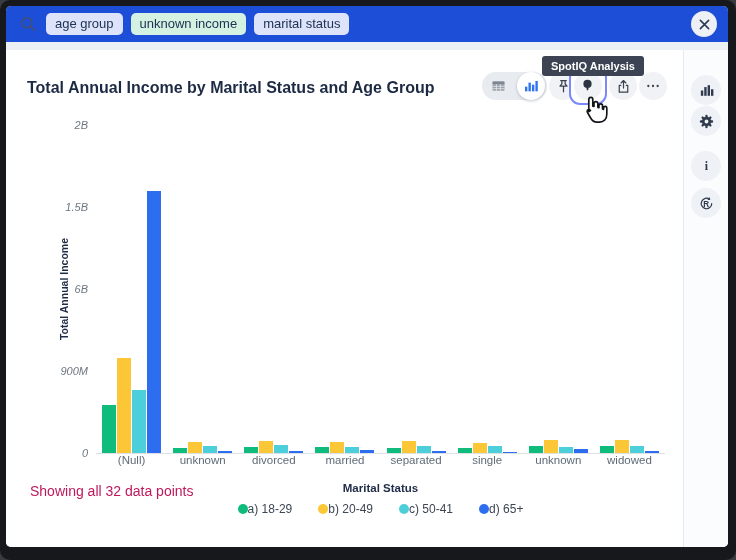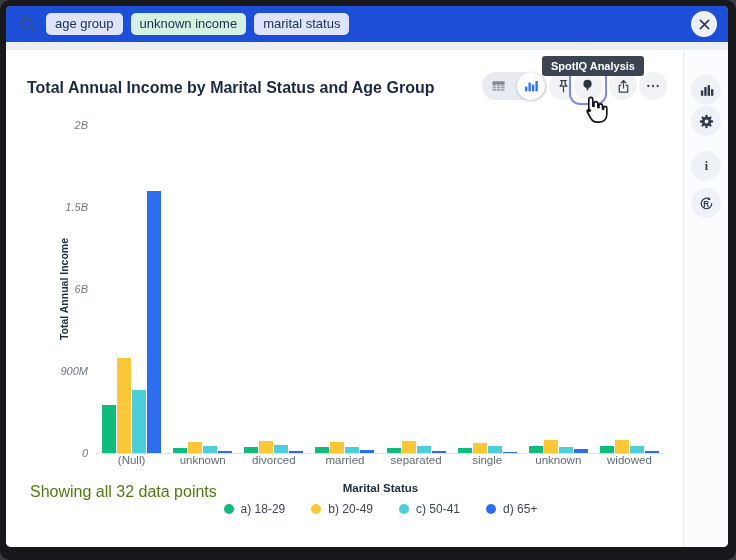--- a/index.html
+++ b/index.html
@@ -37,24 +37,24 @@
 
   
   .y-title{position:absolute;left:58px;top:239px;transform:translate(-50%,-50%) rotate(-90deg);font-size:10.5px;font-weight:bold;color:#1f2c46;white-space:nowrap;}
   .yticks{position:absolute;left:0;top:0;width:82px;height:100%;}
   .ytick{position:absolute;right:0;font-size:11px;color:#6d7782;transform:translateY(-50%);font-style:italic;}
   .plot{position:absolute;left:90px;top:75px;width:569px;height:328px;border-bottom:1px solid #dde1e6;display:flex;align-items:flex-end;}
   .slot{flex:1;display:flex;justify-content:center;align-items:flex-end;gap:1px;height:100%;}
   .bar{width:14px;}
   .xlabels{position:absolute;left:90px;top:404px;width:569px;display:flex;}
   .xlabel{flex:1;text-align:center;font-size:11.5px;color:#5f6b77;}
-  .status-text{position:absolute;left:24px;top:433px;font-size:16px;color:#4d7c0f;}
+  .status-text{position:absolute;left:24px;top:433px;font-size:14px;color:#be185d;}
   .x-axis-title{position:absolute;left:90px;top:432px;width:569px;text-align:center;font-size:11.5px;font-weight:bold;color:#222e48;}
   .legend{position:absolute;left:90px;top:452px;width:569px;display:flex;justify-content:center;gap:26px;}
-  .legend-item{display:flex;align-items:center;gap:7px;font-size:12px;color:#3c4654;cursor:pointer;}
+  .legend-item{display:flex;align-items:center;font-size:12px;color:#3c4654;cursor:pointer;}
   .legend-dot{width:10px;height:10px;border-radius:50%;}
 </style>
 </head>
 <body>
 
 <div class="stage">
   <div class="app">
 
     <div class="search-bar">
       <span class="search-icon">

